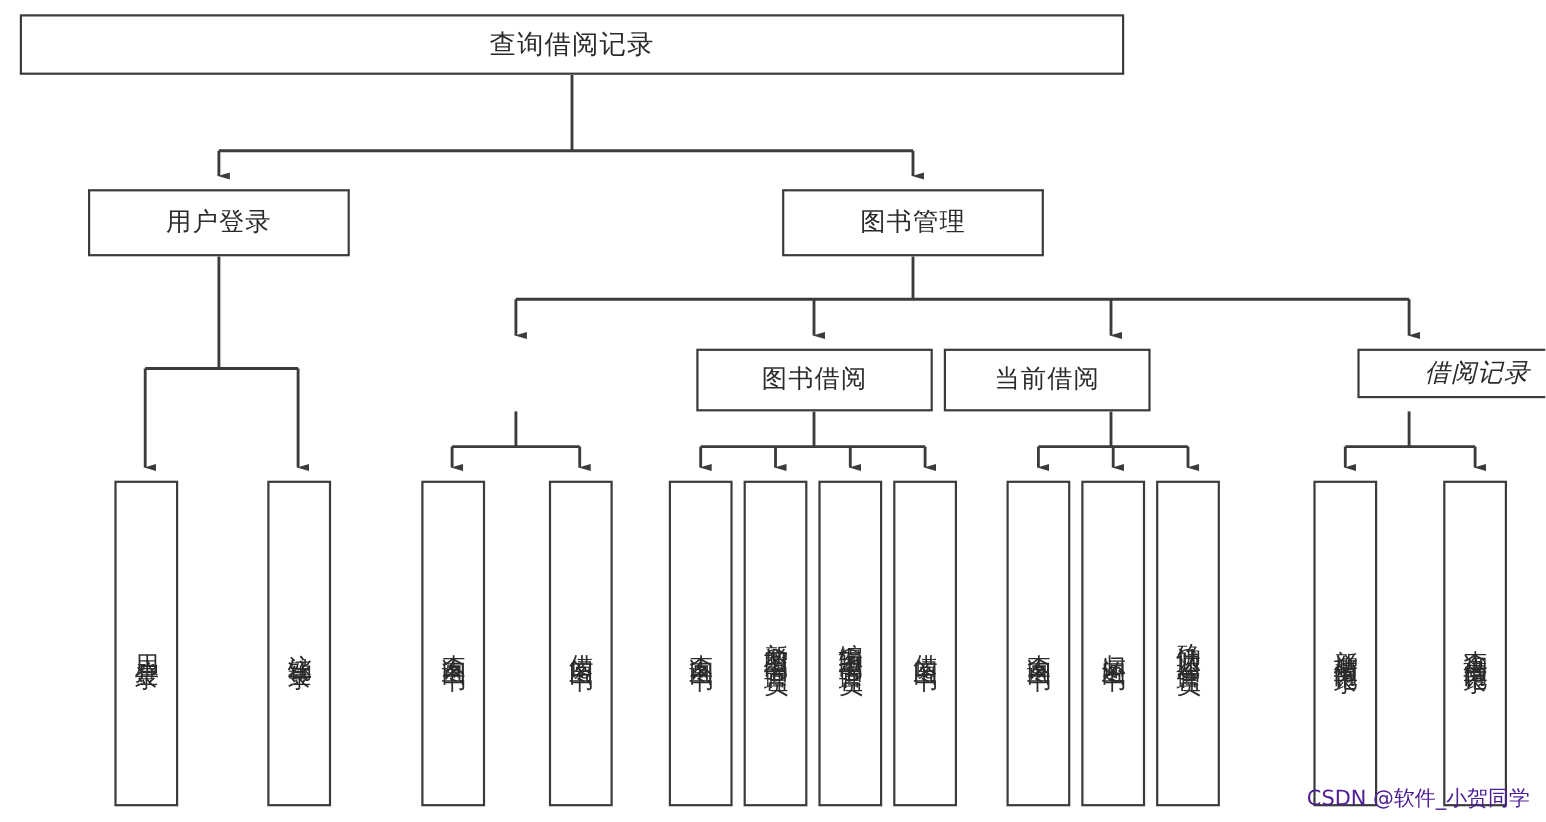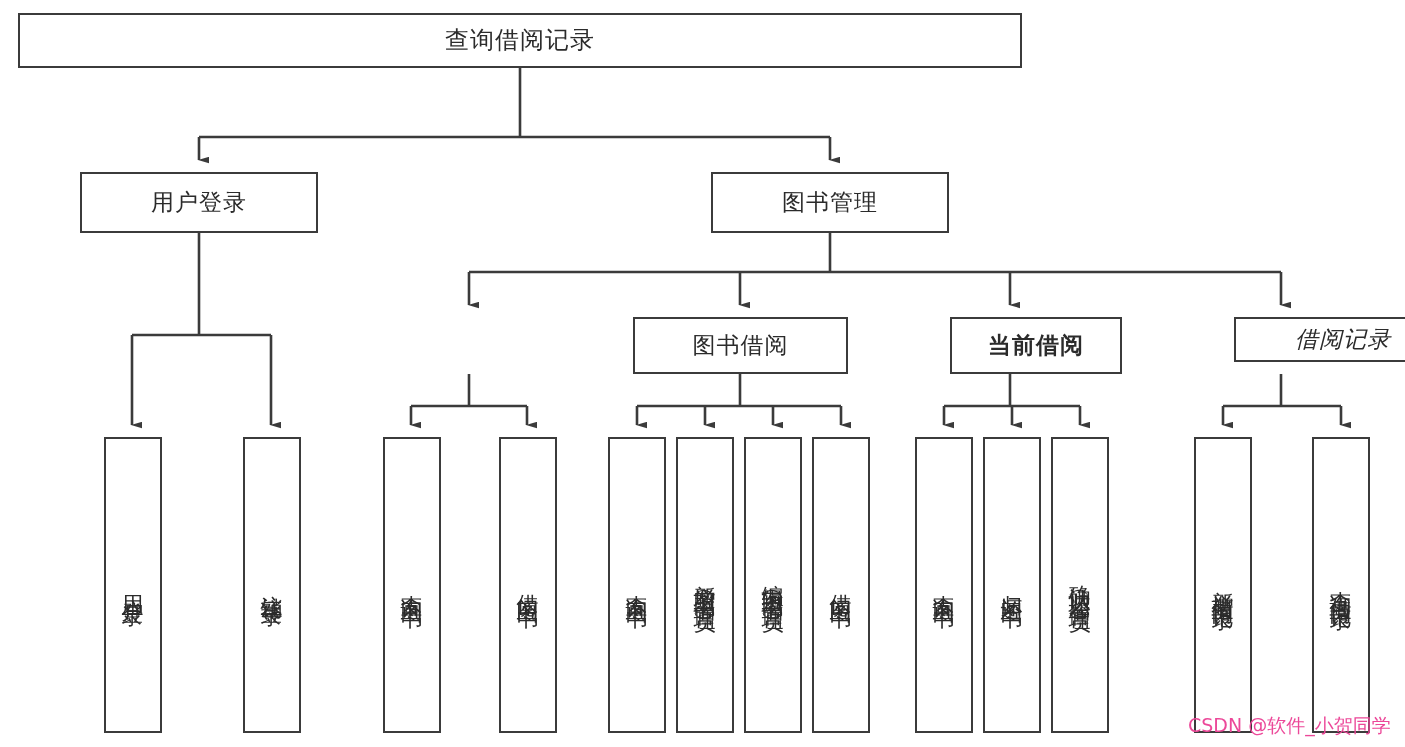--- a/index.html
+++ b/index.html
@@ -57,21 +57,21 @@
   .node-v span {
     writing-mode: vertical-rl;
     text-orientation: upright;
     display: inline-block;
   }
   .watermark {
     position: absolute;
     left: 1188px;
     top: 713px;
     font-size: 19px;
-    color: #ec4899;
+    color: #4c1d95;
     white-space: nowrap;
     z-index: 5;
     font-family: "DejaVu Sans", "Liberation Sans", sans-serif;
   }
 </style>
 </head>
 <body>
 
 <div id="canvas">
 
@@ -133,21 +133,21 @@
   <div class="node node-h" style="left:80px; top:172px; width:238px; height:61px;">
     <span>用户登录</span>
   </div>
   <div class="node node-h" style="left:711px; top:172px; width:238px; height:61px;justify-content:center;">
     <span>图书管理</span>
   </div>
 
   <div class="node node-h" style="left:633px; top:317px; width:215px; height:57px;justify-content:center;">
     <span>图书借阅</span>
   </div>
-  <div class="node node-h" style="left:950px; top:317px; width:172px; height:57px;font-weight:bold;">
+  <div class="node node-h" style="left:858px; top:317px; width:188px; height:57px;">
     <span>当前借阅</span>
   </div>
   <div class="node node-h" style="left:1234px; top:317px; width:218px; height:45px;font-style:italic;">
     <span>借阅记录</span>
   </div>
 
   <div class="node node-v" style="left:104px; top:437px; width:58px; height:296px;">
     <span>用户登录</span>
   </div>
   <div class="node node-v" style="left:243px; top:437px; width:58px; height:296px;">

